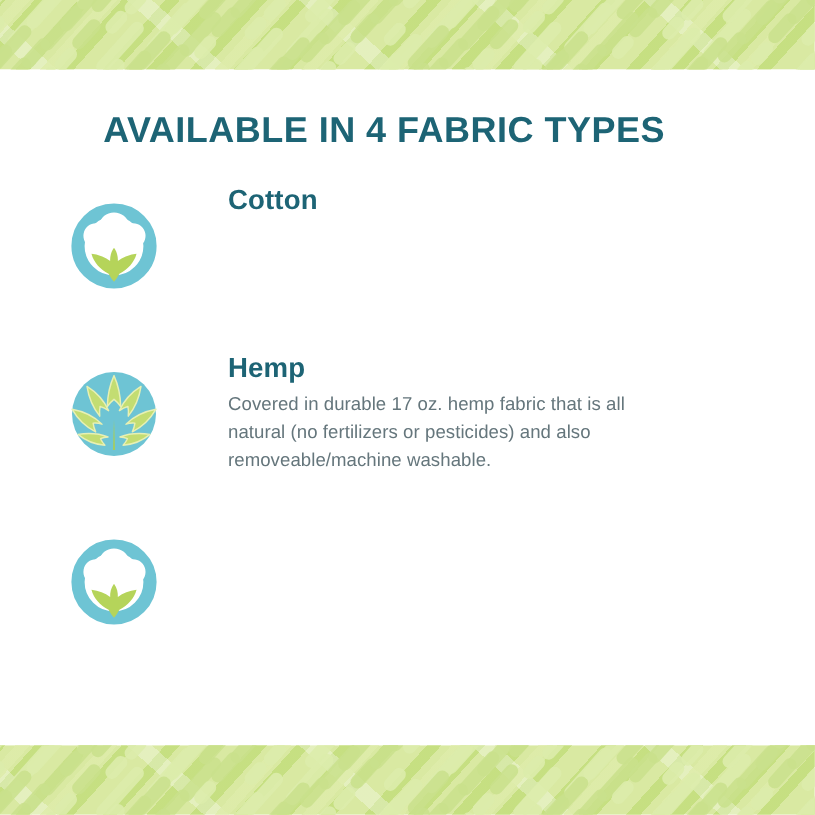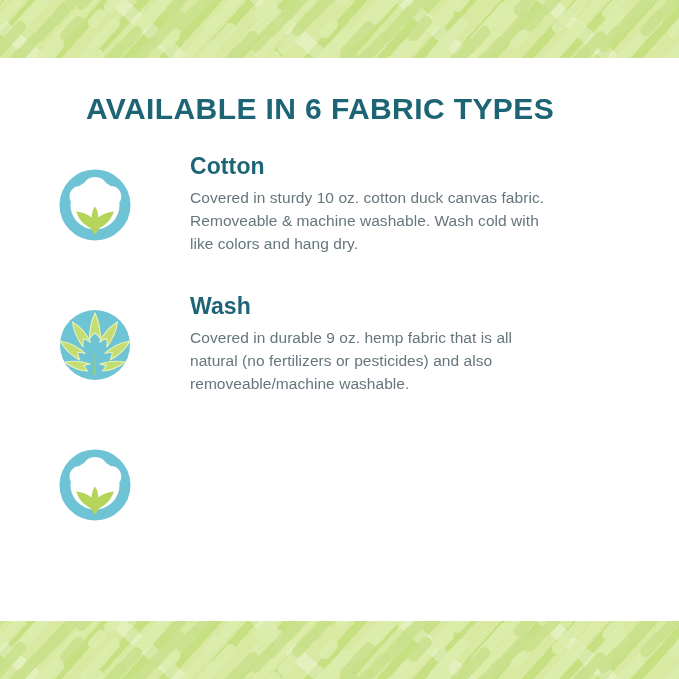--- a/index.html
+++ b/index.html
@@ -269,21 +269,21 @@
         <div class="dash light" style="width: 22px; height: 11px; background: rgb(220, 236, 171); left: 666px; top: 23px; transform: rotate(-48deg);"></div>
         <div class="dash light" style="width: 54px; height: 11px; background: rgb(220, 236, 171); left: 653px; top: 44px; transform: rotate(-48deg);"></div>
         <div class="dash" style="width: 46px; height: 11px; background: rgb(201, 224, 140); left: 666px; top: 65px; transform: rotate(-48deg);"></div>
       </div>
 
   </div>
   <div class="spacer-top"></div>
 
   <div class="content">
 
-    <div class="page-title">AVAILABLE IN 6 FABRIC TYPES</div>
+    <div class="page-title">AVAILABLE IN 4 FABRIC TYPES</div>
 
     <div class="fabric-list">
 
       <div class="fabric-item">
         <div class="icon-col">
           <div class="icon-badge">
             <svg width="92" height="92" viewBox="0 0 92 92" aria-hidden="true">
               <circle cx="46" cy="46" r="30" fill="none" stroke="#6ec4d4" stroke-width="11"></circle>
               <path d="M46 18
                        c-6.5 0-11 4.2-12.2 9.4
@@ -303,21 +303,20 @@
                        c1.6 3.1 3.2 5.2 4.5 6.6
                        c1.3-1.4 2.9-3.5 4.5-6.6
                        c7.2-3.6 12.3-9.4 14.3-16.6
                        c-6.1 .7-11.3 2.8-15.6 6.1
                        c.2-3.7-.6-7.5-3.2-11.1 Z" fill="#b5d45a"></path>
             </svg>
           </div>
         </div>
         <div class="text-col">
           <div class="fabric-name">Cotton</div>
-          <div class="fabric-desc">Covered in sturdy 10 oz. cotton duck canvas fabric. Removeable &amp; machine washable. Wash cold with like colors and hang dry.</div>
         </div>
       </div>
 
       <div class="fabric-item">
         <div class="icon-col">
           <div class="icon-badge">
             <svg width="92" height="92" viewBox="0 0 92 92" aria-hidden="true">
               <circle cx="46" cy="46" r="35" fill="#6ec4d4"></circle>
               <g fill="#c3dd72" stroke="#e7f0b4" stroke-width="1.2" stroke-linejoin="round">
 
@@ -333,22 +332,22 @@
 
                 <path d="M16 63 c6.4 5.4 14 8.4 22.4 9 c-1.6-1.8-2.8-3.6-3.6-5.4 c1.9-.9 4-1.4 6.2-1.5 C34.3 62.5 25.6 61.5 16 63 Z"></path>
 
                 <path d="M76 63 c-9.6-1.5-18.3-.5-25 2.1 c2.2 .1 4.3 .6 6.2 1.5 c-.8 1.8-2 3.6-3.6 5.4 C62 71.4 69.6 68.4 76 63 Z"></path>
               </g>
               <path d="M45.2 76 c.3-11.6 .6-20 .8-25 c.2 5 .5 13.4 .8 25 Z" fill="#a9cd57"></path>
             </svg>
           </div>
         </div>
         <div class="text-col">
-          <div class="fabric-name">Wash</div>
-          <div class="fabric-desc">Covered in durable 9 oz. hemp fabric that is all natural (no fertilizers or pesticides) and also removeable/machine washable.</div>
+          <div class="fabric-name">Hemp</div>
+          <div class="fabric-desc">Covered in durable 17 oz. hemp fabric that is all natural (no fertilizers or pesticides) and also removeable/machine washable.</div>
         </div>
       </div>
 
       <div class="fabric-item">
         <div class="icon-col">
           <div class="icon-badge">
             <svg width="92" height="92" viewBox="0 0 92 92" aria-hidden="true">
               <circle cx="46" cy="46" r="30" fill="none" stroke="#6ec4d4" stroke-width="11"></circle>
               <path d="M46 18
                        c-6.5 0-11 4.2-12.2 9.4

